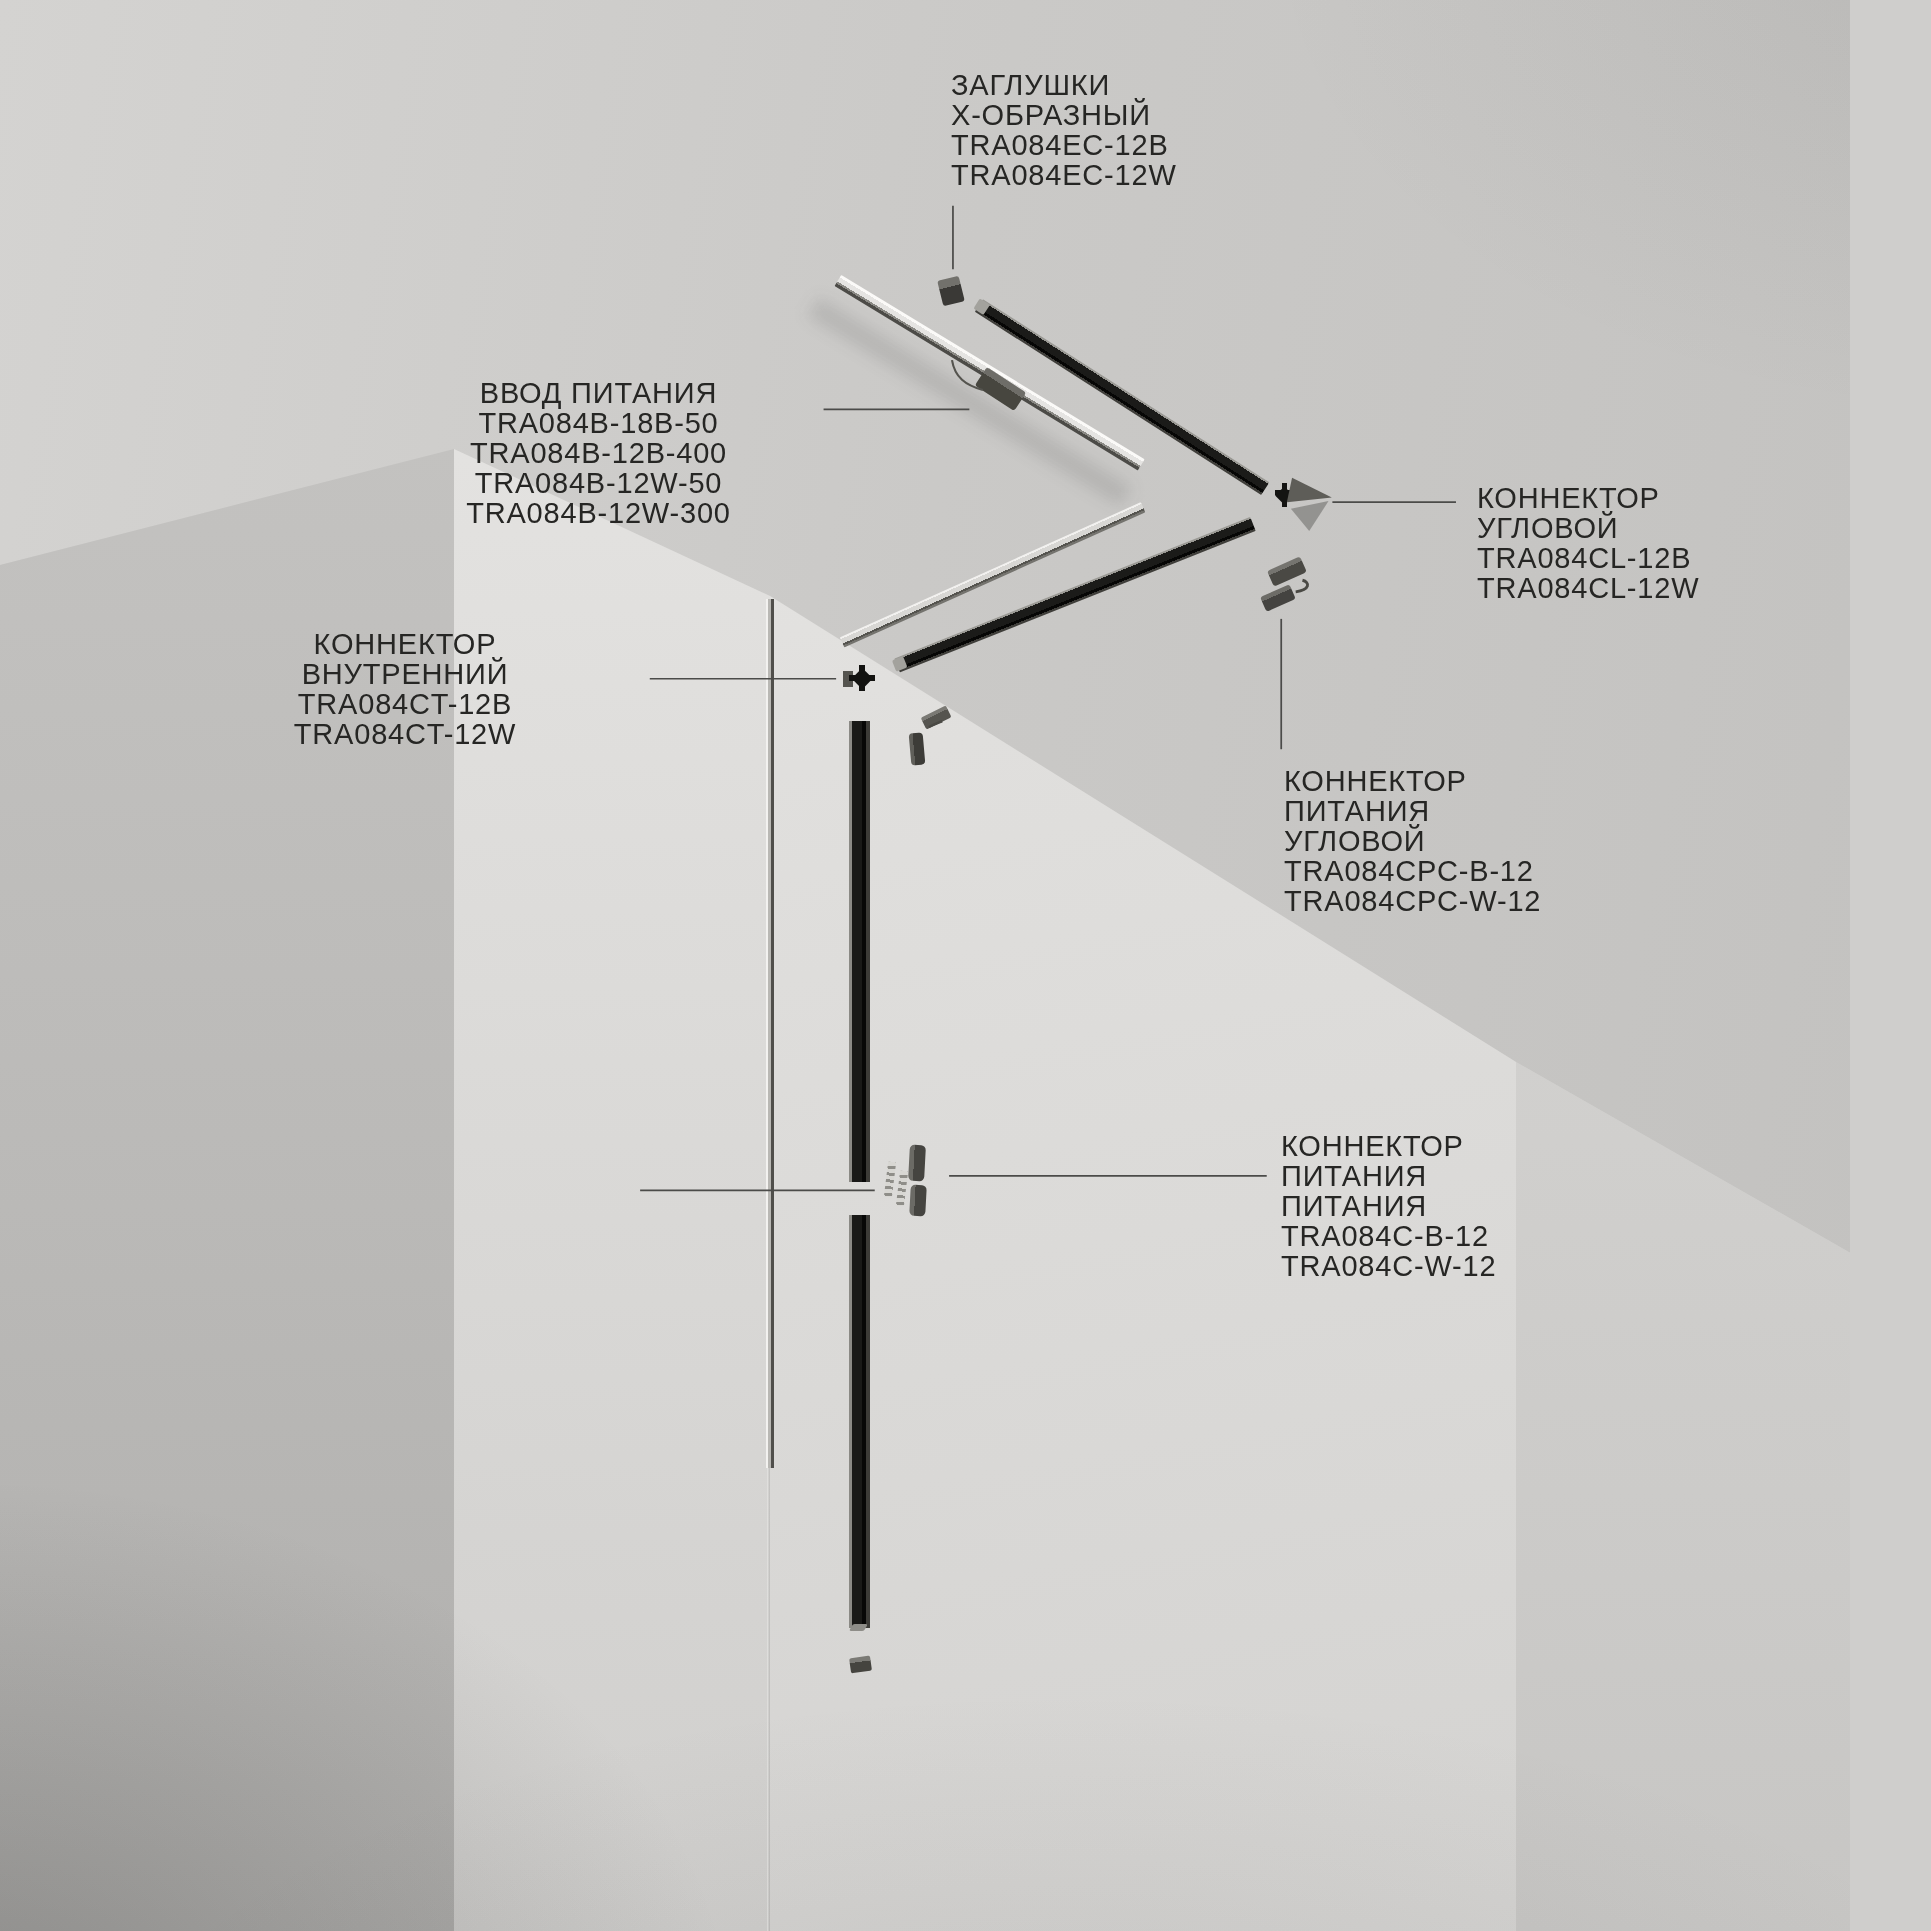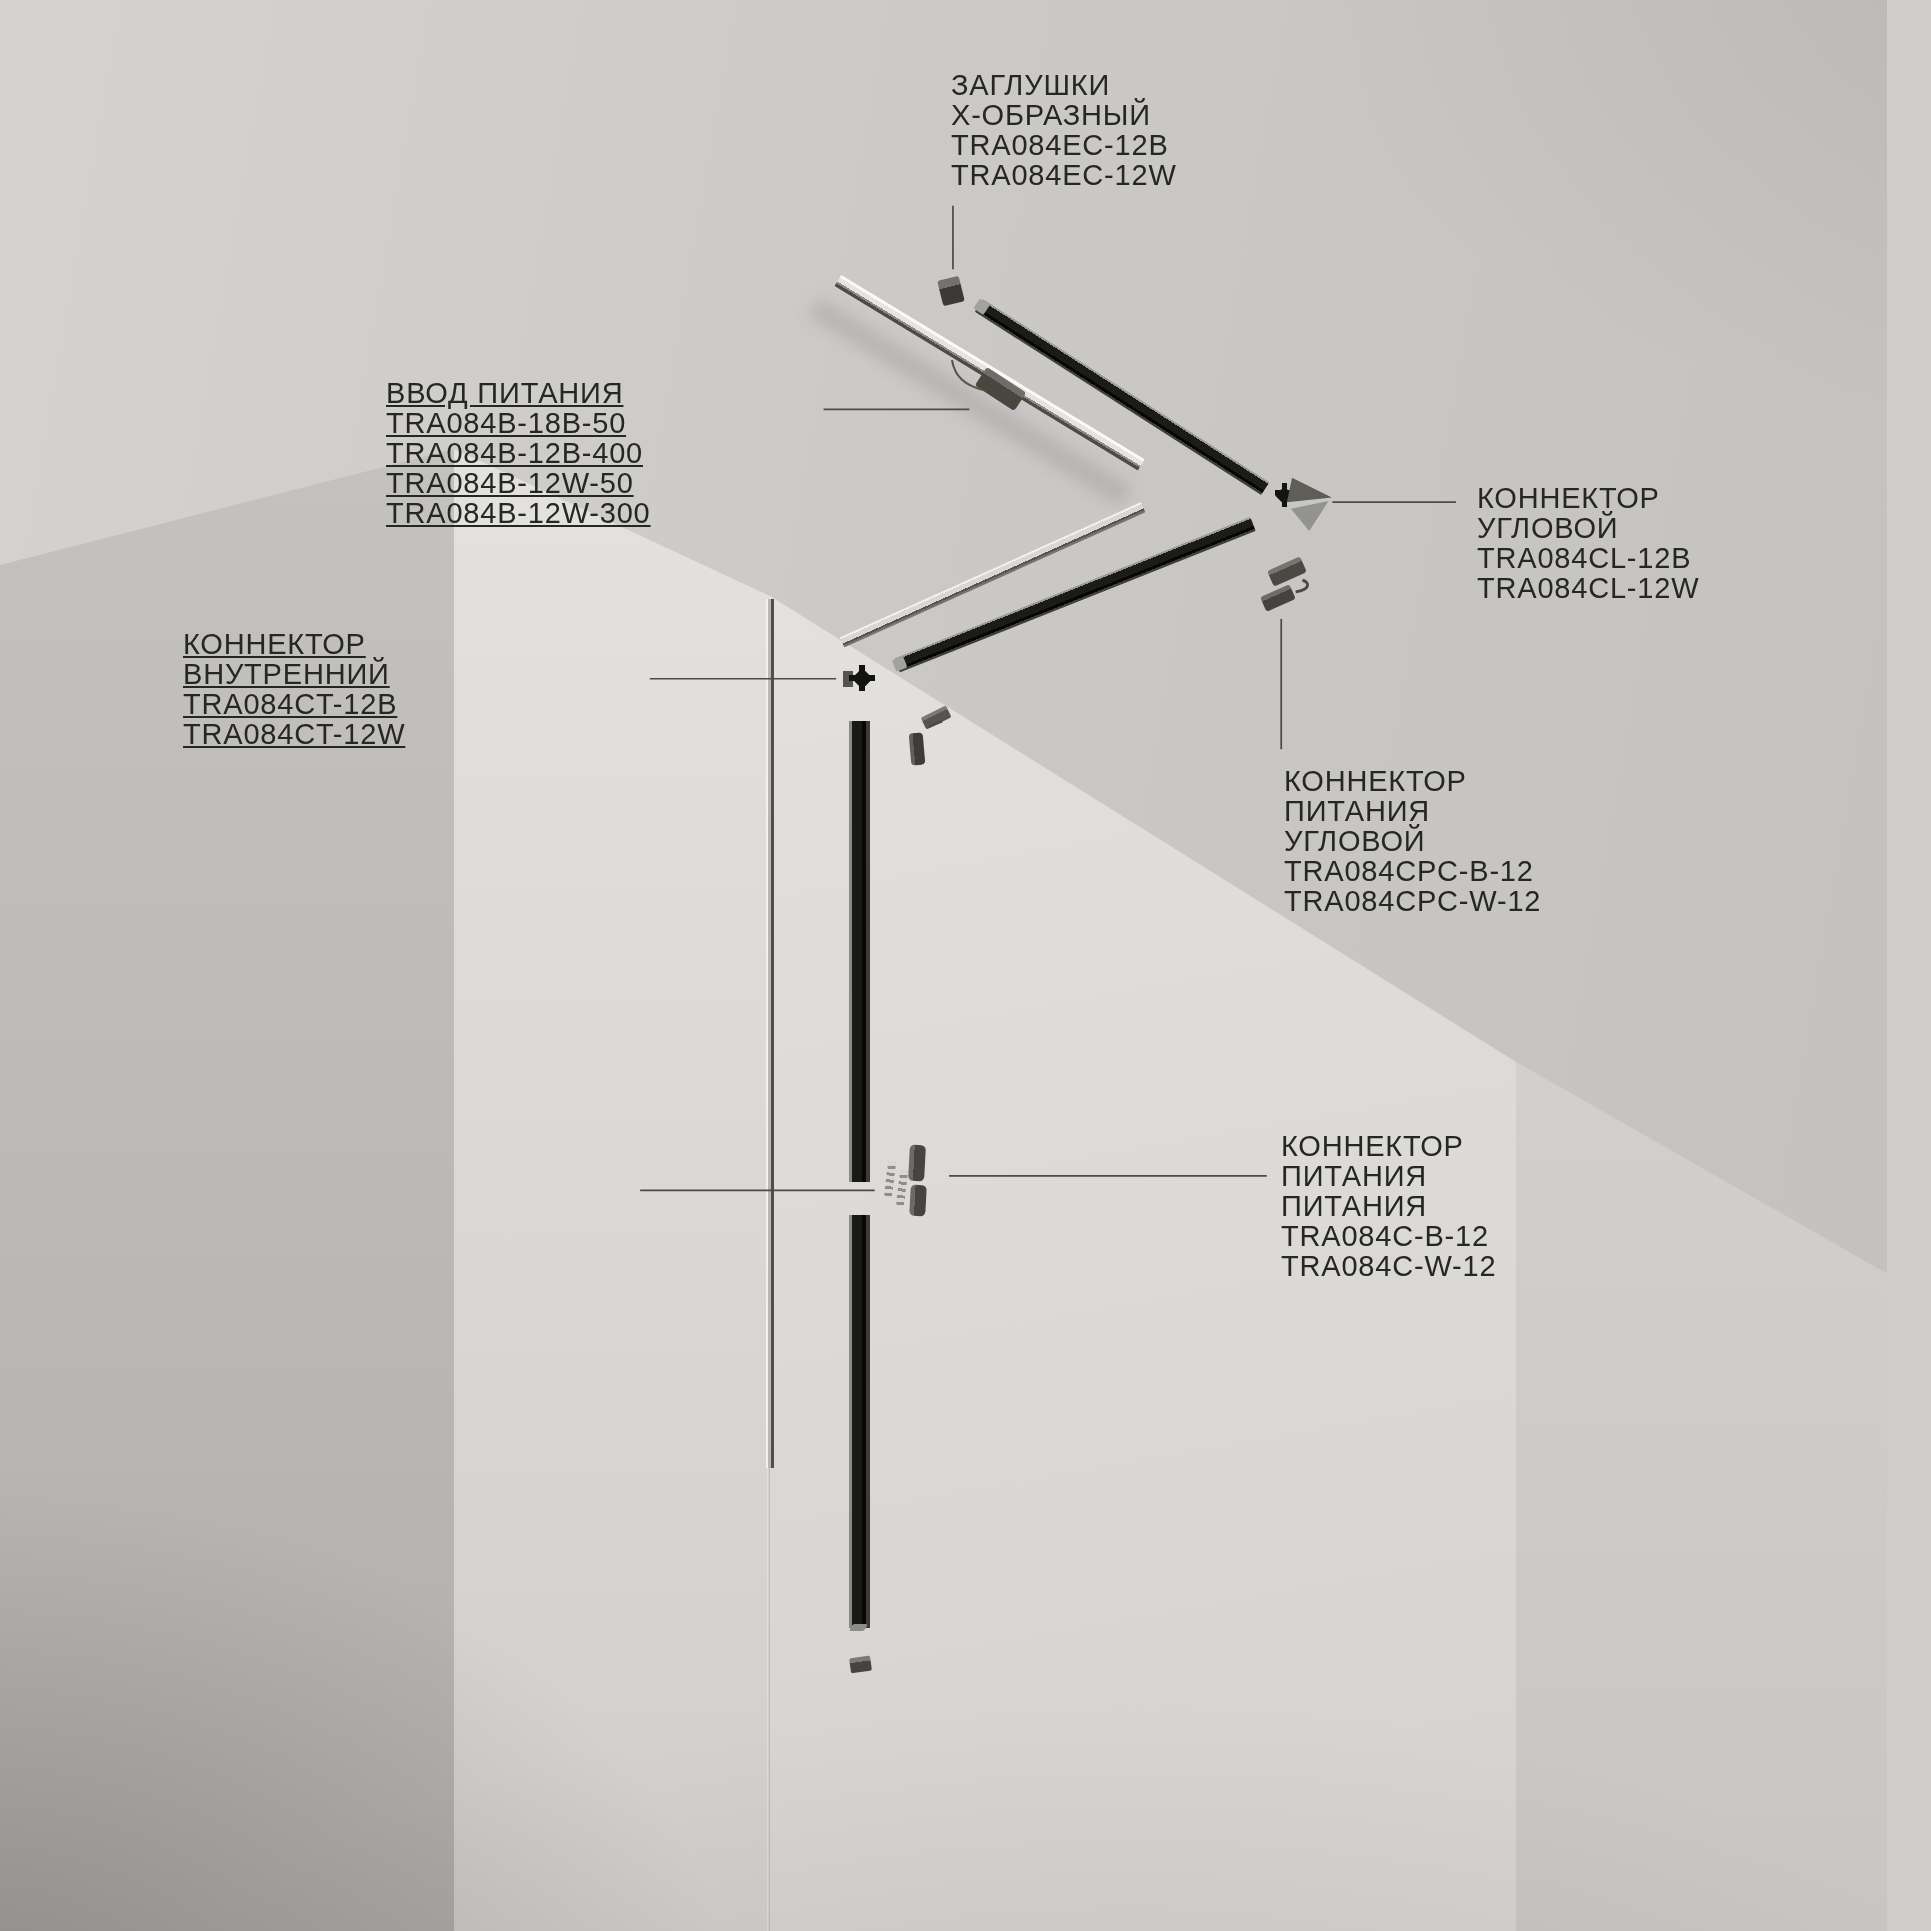--- a/index.html
+++ b/index.html
@@ -1,17 +1,17 @@
 <!DOCTYPE html>
 <html><head>
 <meta charset="utf-8">
 <style>
   html,body{margin:0;padding:0;width:1931px;height:1931px;overflow:hidden;
     font-family:"Liberation Sans", sans-serif;background:#cfcecc;}
-  .scene{position:relative;width:1850px;height:1931px;overflow:hidden;padding-left:37px;}
+  .scene{position:relative;width:1850px;height:1931px;overflow:hidden;}
 
   
   .plane{position:absolute;left:0;top:0;width:1931px;height:1931px;}
   .ceiling{background:linear-gradient(100deg,#d4d3d1 0%,#cac9c7 45%,#c2c1bf 100%);
     clip-path:polygon(0 0,1931px 0,1931px 1299px,1516px 1062px,770px 596px,454px 449px,0 565px);}
   .wall-left{background:linear-gradient(180deg,#c8c7c5 0%,#bcbbb9 55%,#b0afad 100%);
     clip-path:polygon(0 565px,454px 449px,454px 1931px,0 1931px);}
   .wall-mid{background:linear-gradient(180deg,#e9e8e6 0%,#dbdad8 55%,#d0cfcd 100%);
     clip-path:polygon(454px 449px,770px 596px,770px 1931px,454px 1931px);}
   .wall-front{background:linear-gradient(170deg,#edecea 0%,#e0dfdd 40%,#d3d2d0 100%);
@@ -86,21 +86,21 @@
   .pill-2{left:910px;top:1185px;height:31px;}
   .bottom-cap{left:850px;top:1657px;width:21px;height:14.5px;transform:rotate(-8deg);
     background:linear-gradient(180deg,#7b7a75 0 4.8px,#45443f 4.8px 100%);border-radius:1.9px;}
 
   
   .overlay{position:absolute;left:0;top:0;z-index:5;}
 
   
   .label{position:absolute;z-index:6;color:#262624;font-size:29px;line-height:30px;
     letter-spacing:0.8px;white-space:nowrap;}
-  .label.right{text-align:left;text-decoration:underline;}
+  .label.right{text-align:center;}
   .label.left{text-align:left;}
 </style>
 </head>
 <body>
 
 <div class="scene">
 
   <div class="plane ceiling"></div>
   <div class="plane wall-left"></div>
   <div class="plane wall-mid"></div>

